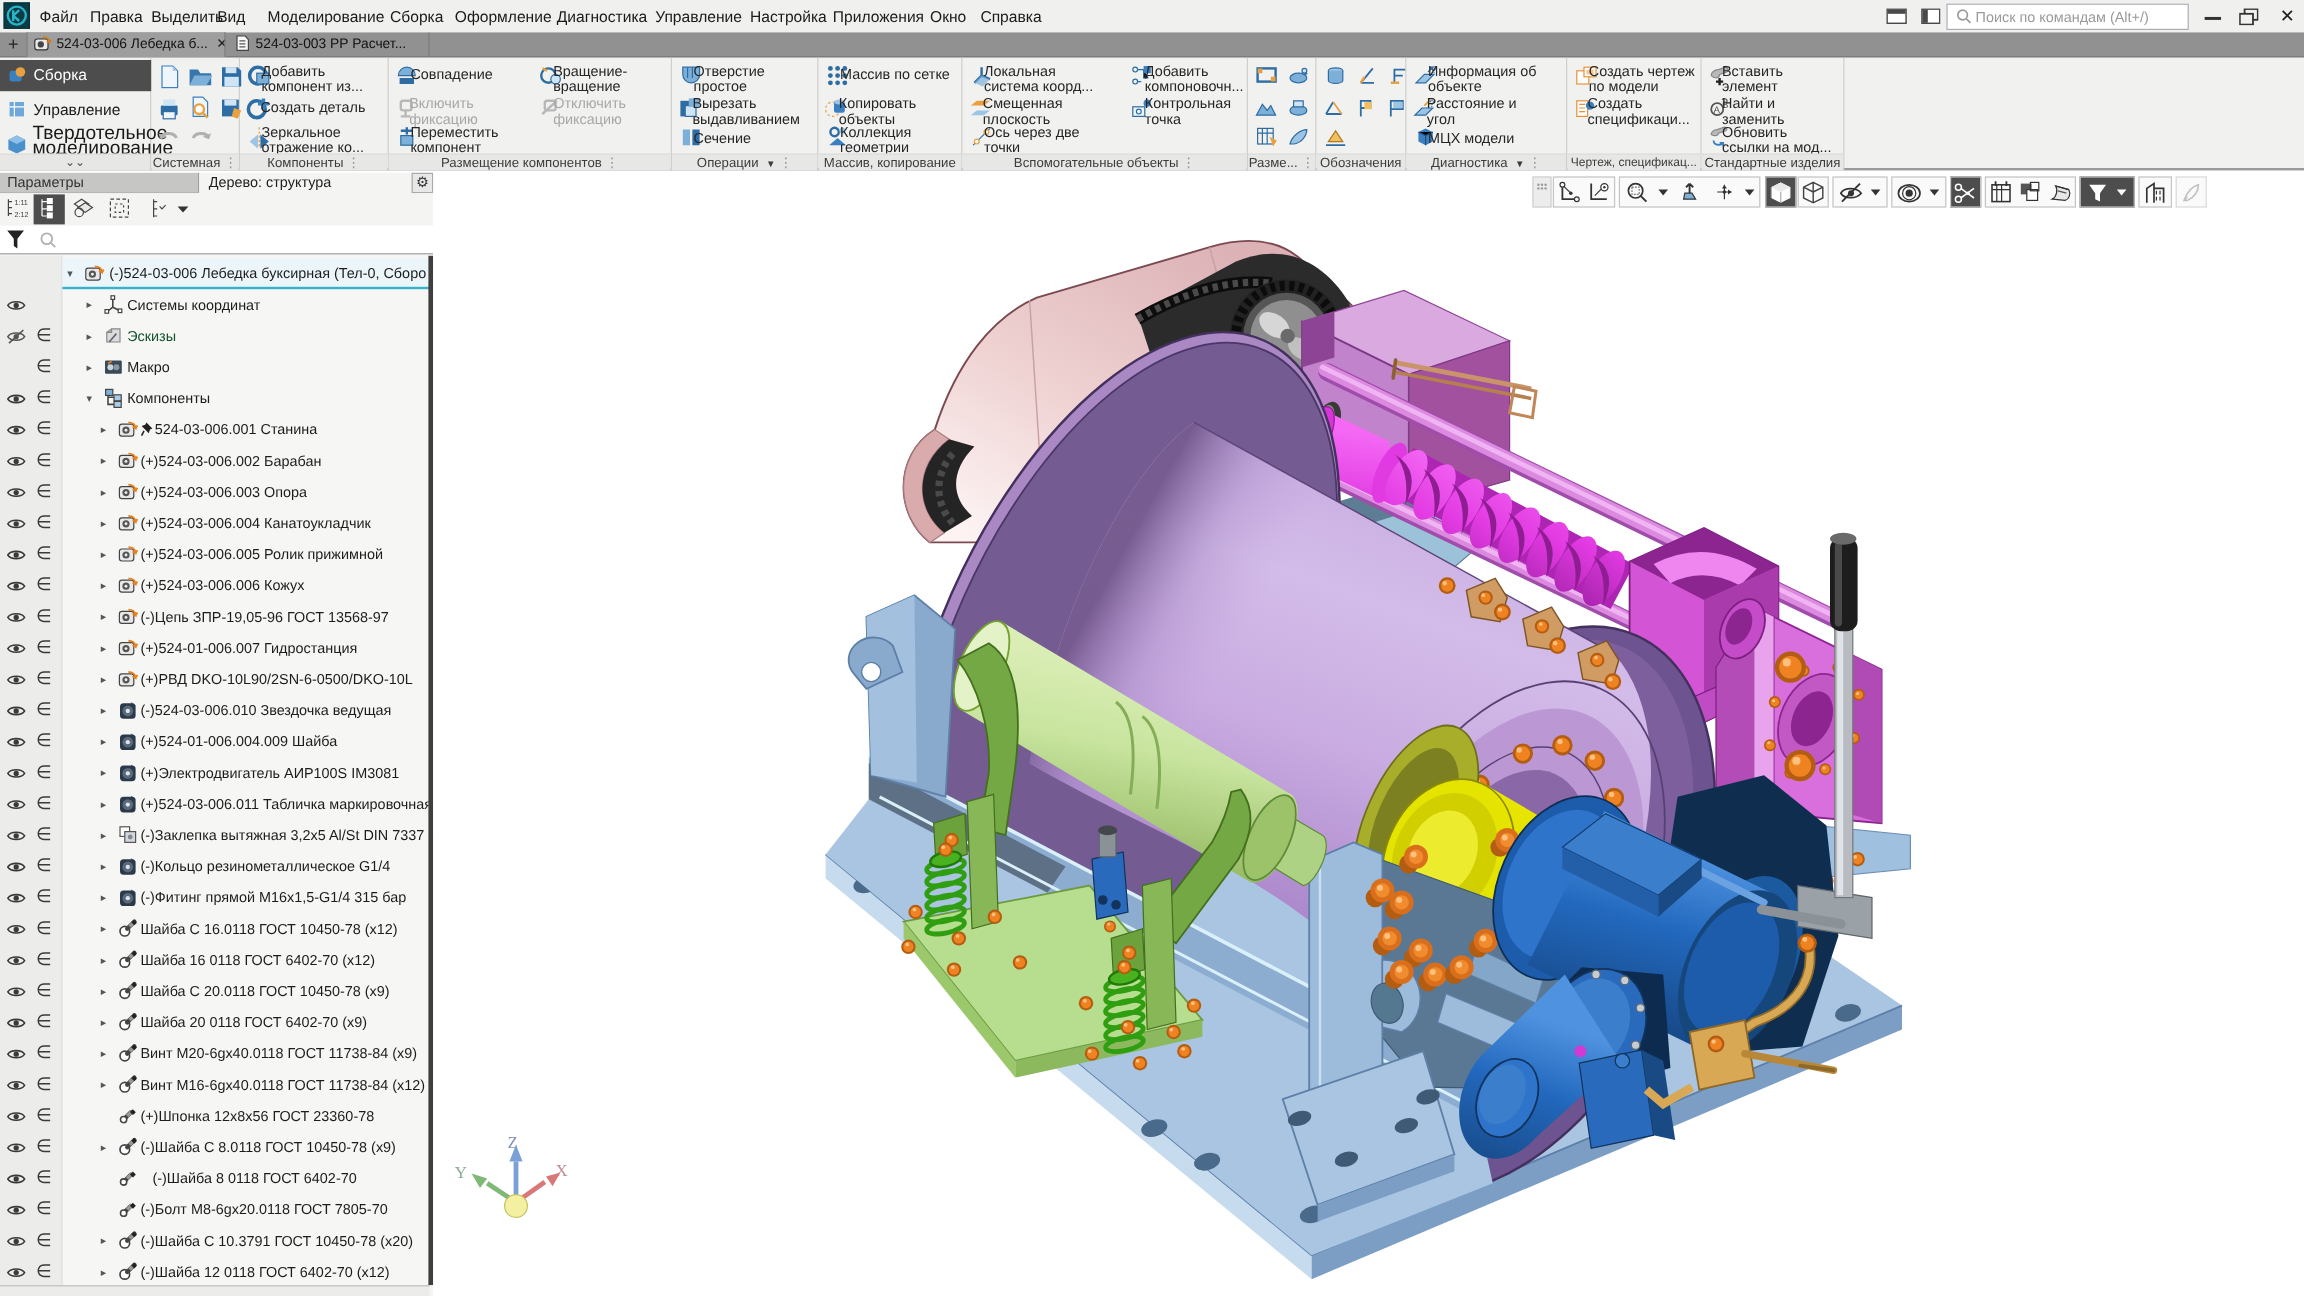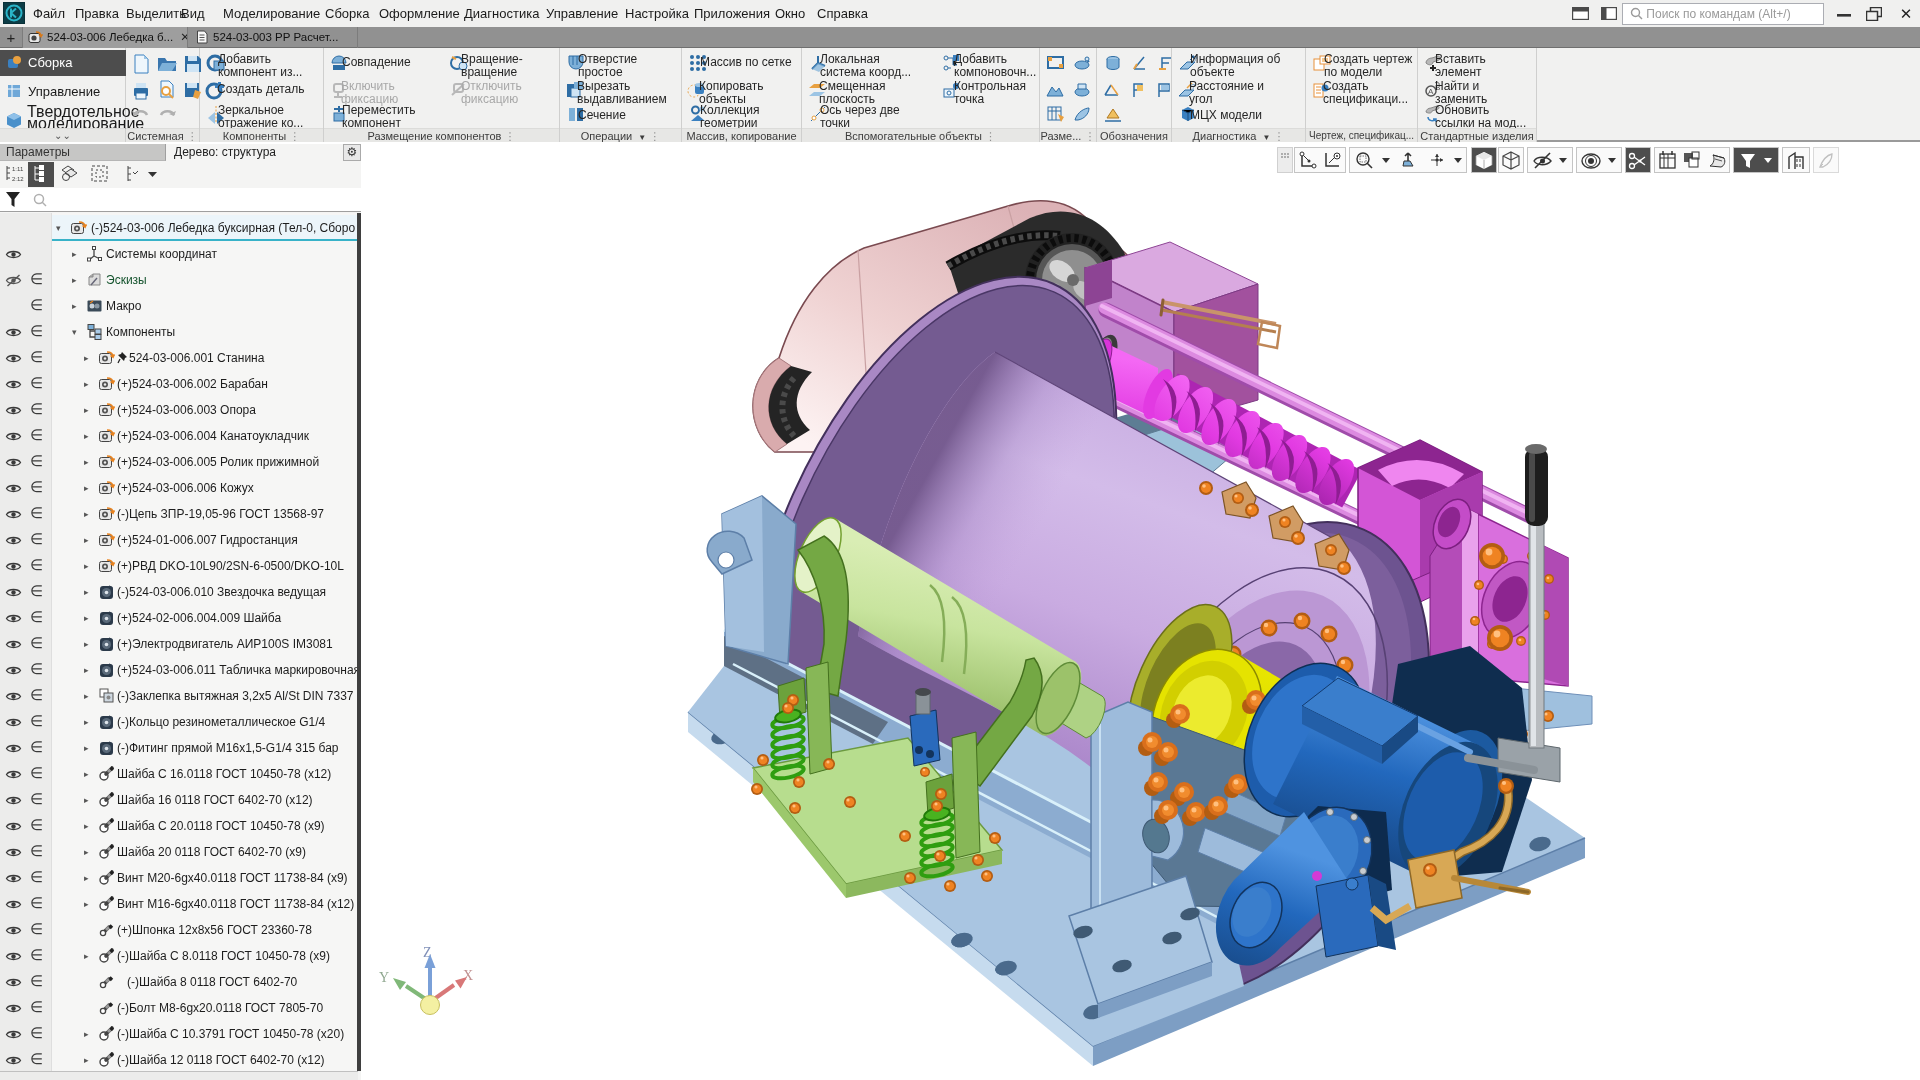--- a/index.html
+++ b/index.html
@@ -794,21 +794,21 @@
           <circle cx="8.5" cy="6.5" r="2.2" fill="#3a3a3a"></circle>
         </svg>
         <span class="mem">∈</span>
         <span class="arr" style="left:84px">▸</span>
         <svg class="tic" style="left:98px" width="17" height="17">
           <rect x="2" y="3" width="13" height="13" rx="3" fill="#2b3a4a"></rect>
           <circle cx="8.5" cy="9.5" r="4.5" fill="#5a6a7a"></circle>
           <circle cx="8.5" cy="9.5" r="1.8" fill="#dde4ea"></circle>
           <path d="M11 2l4 3-2 1z" fill="#2b3a4a"></path>
         </svg>
-        <span class="lbl" style="left:117px">(+)524-02-006.004.009 Шайба</span>
+        <span class="lbl" style="left:117px">(+)524-01-006.004.009 Шайба</span>
       </div>
     <div class="trow" style="top:418px">
         <svg class="eye" width="17" height="13" style="position:absolute;left:5px;top:7px">
           <path d="M1.5 6.5C4 2.5 13 2.5 15.5 6.5 13 10.5 4 10.5 1.5 6.5z" fill="none" stroke="#3a3a3a" stroke-width="1.3"></path>
           <circle cx="8.5" cy="6.5" r="2.2" fill="#3a3a3a"></circle>
         </svg>
         <span class="mem">∈</span>
         <span class="arr" style="left:84px">▸</span>
         <svg class="tic" style="left:98px" width="17" height="17">
           <rect x="2" y="3" width="13" height="13" rx="3" fill="#2b3a4a"></rect>

